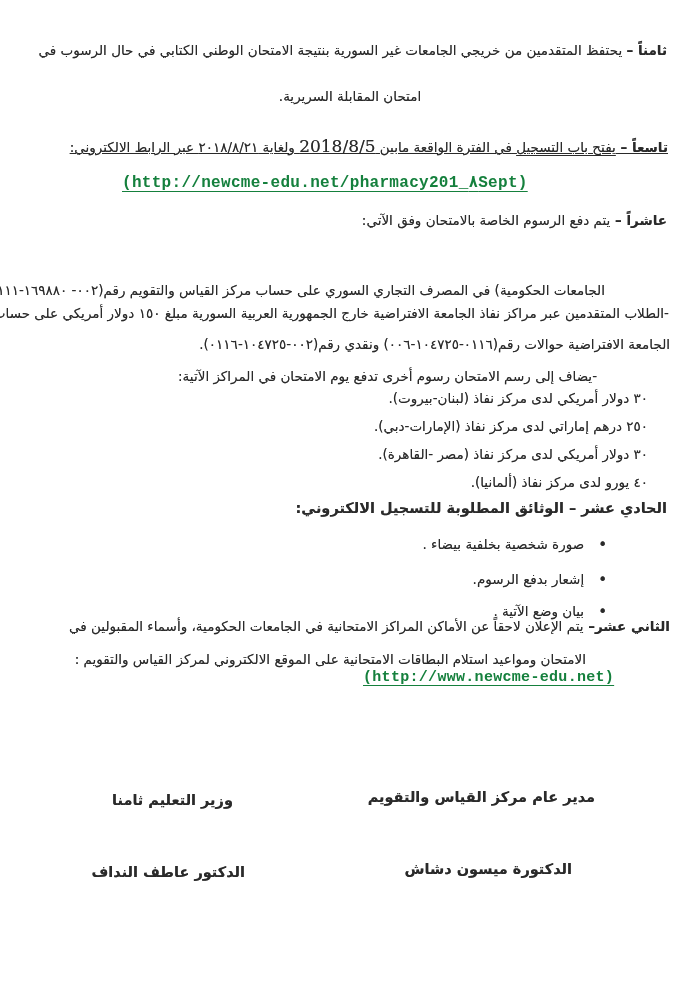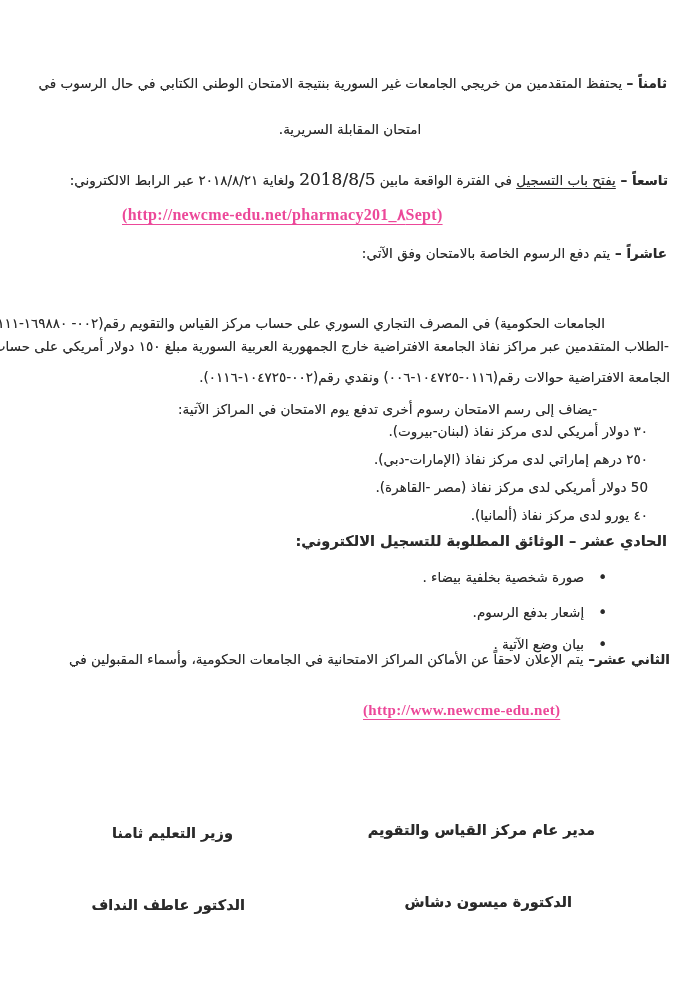--- a/index.html
+++ b/index.html
@@ -2,37 +2,37 @@
 <html lang="ar" dir="rtl"><head>
 <meta charset="utf-8">
 <style>
   html,body{margin:0;padding:0;}
   body{
     width:700px;height:989px;background:#ffffff;
     font-family:"DejaVu Sans",sans-serif;
     color:#2a2a2a;
     position:relative;overflow:hidden;
   }
-  .page{position:absolute;inset:0;background:#ffffff;margin-top:33px;}
+  .page{position:absolute;inset:0;background:#ffffff;}
   .line{
     position:absolute;white-space:nowrap;
     font-size:13.5px;line-height:21px;direction:rtl;
     text-shadow:0 0 .4px rgba(40,40,40,.55);
   }
   .b{font-weight:bold;}
   .u{text-decoration:underline;text-underline-offset:3px;}
   .center{left:0;width:700px;text-align:center;}
   .date{
     font-family:"DejaVu Serif",serif;font-size:17px;
     direction:ltr;unicode-bidi:embed;letter-spacing:.5px;
   }
   .link{
     position:absolute;direction:ltr;white-space:nowrap;
-    font-family:Liberation Serif, serif;font-weight:bold;
-    color:#ec4899;text-decoration:underline;text-underline-offset:4px;
+    font-family:Liberation Mono, monospace;font-weight:bold;
+    color:#15803d;text-decoration:underline;text-underline-offset:4px;
     letter-spacing:.3px;
   }
   .fee{font-size:13.5px;}
   .bullet-item .dot{
     display:inline-block;font-size:15px;margin-left:14px;
     transform:translateY(1px);
   }
   .sig{
     position:absolute;direction:rtl;font-weight:bold;
     font-size:14.5px;text-align:center;white-space:nowrap;
@@ -45,59 +45,60 @@
 <div class="page">
 
   <div class="line" style="top:40px;right:33px;">
     <span class="b">ثامناً –</span>
     <span>يحتفظ المتقدمين من خريجي الجامعات غير السورية  بنتيجة الامتحان الوطني الكتابي في حال الرسوب في</span>
   </div>
   <div class="line center" style="top:86px;">
     <span>امتحان المقابلة السريرية.</span>
   </div>
 
-  <div class="line" style="top:136px;right:32px;">
+  <div class="line" style="top:136px;right:32px;text-decoration:underline;">
     <span class="b">تاسعاً – </span>
     <span class="u">يفتح باب التسجيل</span>
     <span> في الفترة الواقعة مابين </span>
     <span class="date">2018/8/5</span>
     <span> ولغاية ٢٠١٨/٨/٢١ عبر الرابط الالكتروني:</span>
   </div>
   <div class="link" style="top:172px;left:122px;font-size:16px;">(http://newcme-edu.net/pharmacy201_٨Sept)</div>
 
   <div class="line" style="top:210px;right:33px;">
     <span class="b">عاشراً – </span>
     <span>يتم دفع الرسوم الخاصة بالامتحان وفق الآتي:</span>
   </div>
   <div class="line" style="top:280px;right:95px;">الجامعات الحكومية) في المصرف التجاري السوري على حساب مركز القياس والتقويم رقم(٠٠٢- ١٦٩٨٨٠-٠١١١)</div>
   <div class="line" style="top:303px;right:31px;">-الطلاب المتقدمين عبر مراكز نفاذ الجامعة الافتراضية خارج الجمهورية العربية السورية  مبلغ ١٥٠ دولار أمريكي على حساب</div>
   <div class="line" style="top:334px;right:30px;">الجامعة الافتراضية حوالات رقم(٠١١٦-١٠٤٧٢٥-٠٠٦) ونقدي رقم(٠٠٢-١٠٤٧٢٥-٠١١٦).</div>
   <div class="line" style="top:366px;right:103px;">-يضاف إلى رسم الامتحان رسوم أخرى تدفع يوم الامتحان في المراكز الآتية:</div>
 
   <div class="line fee" style="top:388px;right:52px;">٣٠ دولار أمريكي لدى مركز نفاذ (لبنان-بيروت).</div>
   <div class="line fee" style="top:416px;right:52px;">٢٥٠ درهم إماراتي لدى مركز نفاذ (الإمارات-دبي).</div>
-  <div class="line fee" style="top:444px;right:52px;">50 دولار أمريكي لدى مركز نفاذ (مصر -القاهرة).</div>
+  <div class="line fee" style="top:444px;right:52px;">٣٠ دولار أمريكي لدى مركز نفاذ (مصر -القاهرة).</div>
   <div class="line fee" style="top:472px;right:52px;">٤٠ يورو لدى مركز نفاذ (ألمانيا).</div>
 
   <div class="line b" style="top:498px;right:33px;font-size:14.5px;">الحادي عشر – الوثائق المطلوبة للتسجيل الالكتروني:</div>
 
   <div class="line bullet-item" style="top:534px;right:93px;">
     <span class="dot">•</span><span>صورة شخصية بخلفية بيضاء .</span>
   </div>
   <div class="line bullet-item" style="top:569px;right:93px;">
     <span class="dot">•</span><span>إشعار بدفع الرسوم.</span>
   </div>
   <div class="line bullet-item" style="top:601px;right:93px;">
     <span class="dot">•</span><span>بيان وضع الآتية .</span>
   </div>
 
   <div class="line" style="top:616px;right:30px;">
     <span class="b">الثاني عشر– </span>
     <span>يتم الإعلان لاحقاً عن الأماكن المراكز الامتحانية في الجامعات الحكومية، وأسماء المقبولين في</span>
   </div>
+  <div class="line" style="top:649px;right:114px;">الامتحان  ومواعيد استلام  البطاقات الامتحانية على الموقع الالكتروني لمركز القياس والتقويم :</div>
   <div class="link" style="top:669px;left:363px;font-size:15px;">(http://www.newcme-edu.net)</div>
 
   <div class="sig" style="top:789px;left:420px;width:175px;">مدير عام مركز القياس والتقويم</div>
   <div class="sig" style="top:792px;left:105px;width:135px;">وزير التعليم ثامنا</div>
   <div class="sig" style="top:861px;left:412px;width:160px;">الدكتورة ميسون دشاش</div>
   <div class="sig" style="top:864px;left:100px;width:145px;">الدكتور عاطف النداف</div>
 
 </div>
 
 </body></html>

